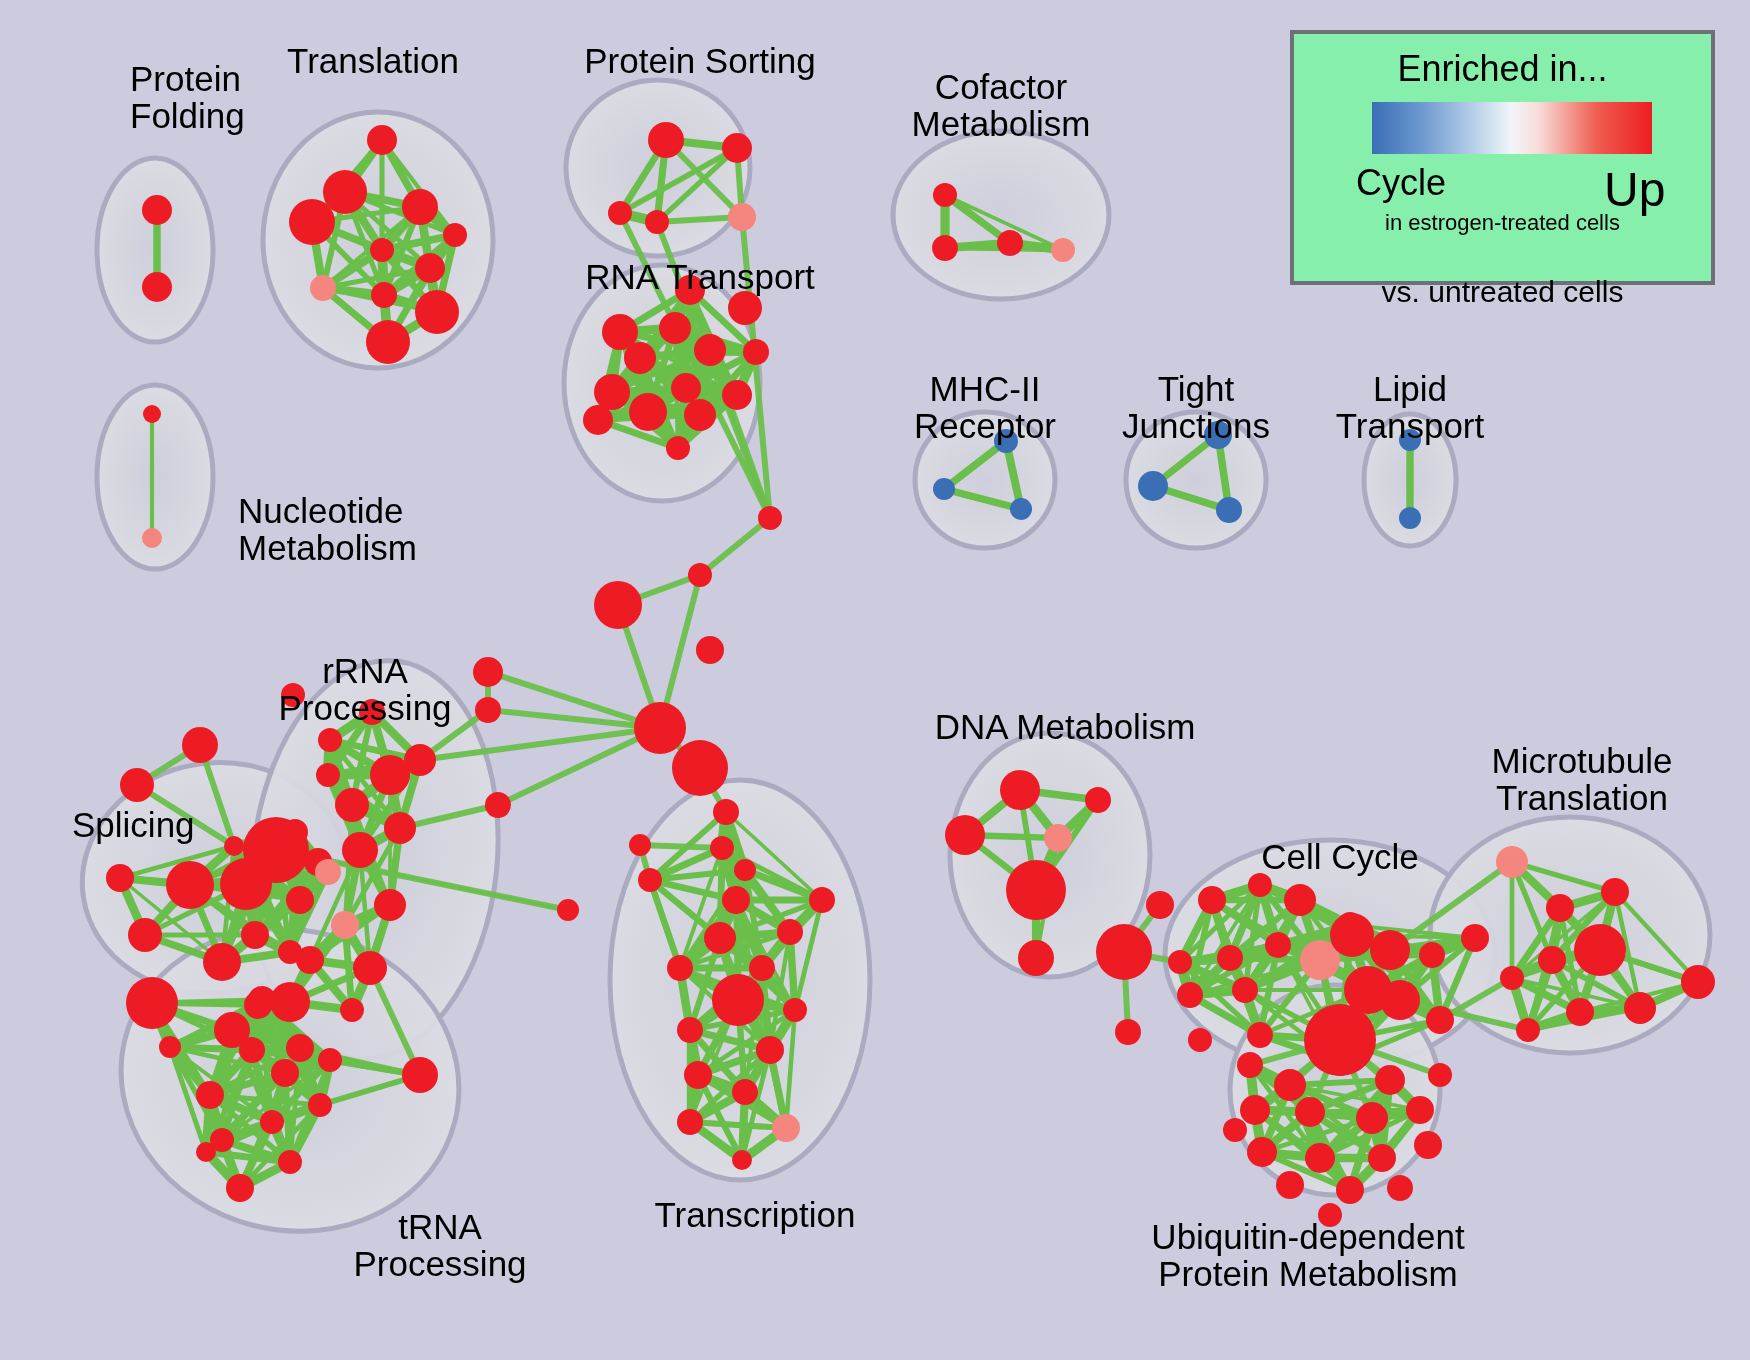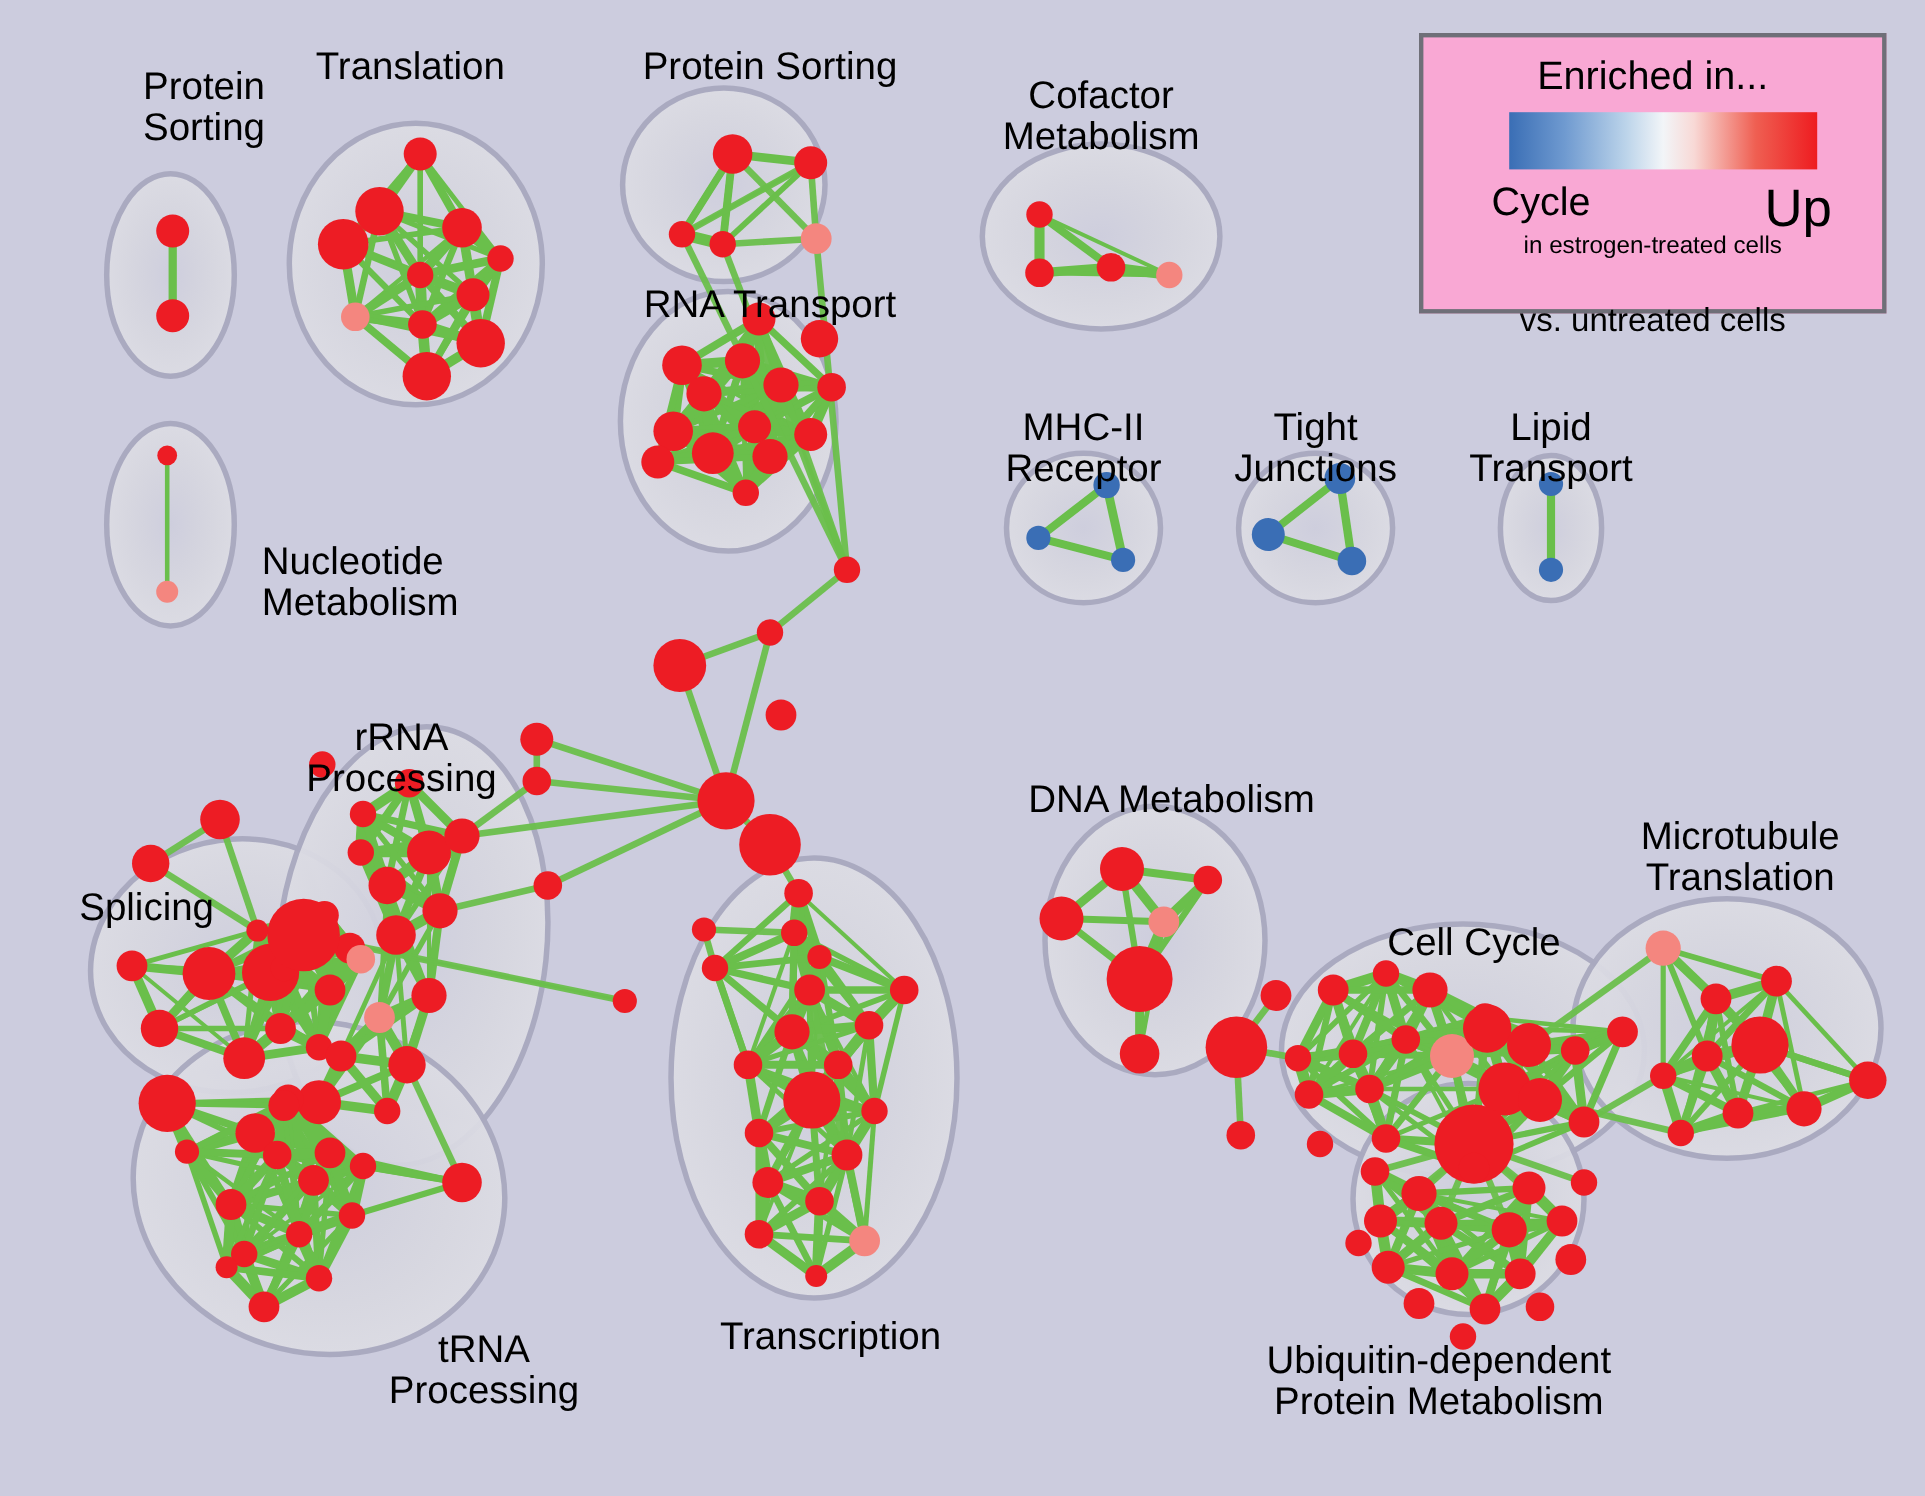--- a/index.html
+++ b/index.html
@@ -4,21 +4,21 @@
 <style>
   html,body{margin:0;padding:0;background:#ccccde;}
   #stage{position:relative;width:1750px;height:1360px;background:#ccccde;
          font-family:"Liberation Sans","DejaVu Sans",sans-serif;overflow:hidden;}
   #net{position:absolute;left:0;top:0;width:1750px;height:1360px;}
   .lbl{position:absolute;color:#000;font-size:35px;line-height:1.06;
        white-space:pre;font-family:"Liberation Sans","DejaVu Sans",sans-serif;}
   .lbl.c{text-align:center;transform:translateX(-50%);}
   .lbl.l{text-align:left;}
   #legend{position:absolute;left:1290px;top:30px;width:425px;height:255px;
-          background:#f9a8d4;border:4px solid #6f6f78;box-sizing:border-box;}
+          background:#86efac;border:4px solid #6f6f78;box-sizing:border-box;}
   #legend .ttl{position:absolute;left:0;right:0;top:14px;text-align:center;
                font-size:36px;color:#000;}
   #bar{position:absolute;left:78px;top:68px;width:280px;height:52px;
        background:linear-gradient(to right,#3a6eb5 0%,#6f9ad0 18%,#bcd4ea 38%,
                  #f2f5f8 50%,#f8d9d6 60%,#ef5f52 80%,#ee1c20 100%);}
   #legend .dn{position:absolute;left:62px;top:128px;font-size:36px;}
   #legend .up{position:absolute;left:310px;top:128px;font-size:48px;}
   #legend .s1{position:absolute;left:0;right:0;top:176px;text-align:center;font-size:22px;}
   #legend .s2{position:absolute;left:0;right:0;top:214px;text-align:center;font-size:30px;margin-top:27px;}
 </style>
@@ -972,21 +972,21 @@
     <div class="ttl">Enriched in...</div>
     <div id="bar"></div>
     <div class="dn">Cycle</div>
     <div class="up">Up</div>
     <div class="s1">in estrogen-treated cells</div>
     <div class="s2">vs. untreated cells</div>
   </div>
 
   <div id="labels">
       <div class="lbl l" style="left: 130px; top: 60px;">Protein
-Sorting</div>
+Folding</div>
       <div class="lbl c" style="left: 373px; top: 42px;">Translation</div>
       <div class="lbl c" style="left: 700px; top: 42px;">Protein Sorting</div>
       <div class="lbl c" style="left: 1001px; top: 68px;">Cofactor
 Metabolism</div>
       <div class="lbl c" style="left: 700px; top: 258px;">RNA Transport</div>
       <div class="lbl l" style="left: 238px; top: 492px;">Nucleotide
 Metabolism</div>
       <div class="lbl c" style="left: 985px; top: 370px;">MHC-II
 Receptor</div>
       <div class="lbl c" style="left: 1196px; top: 370px;">Tight

